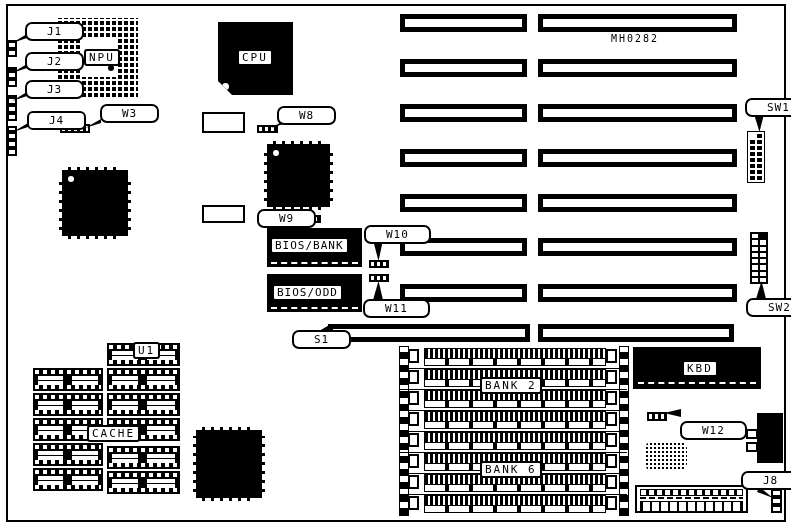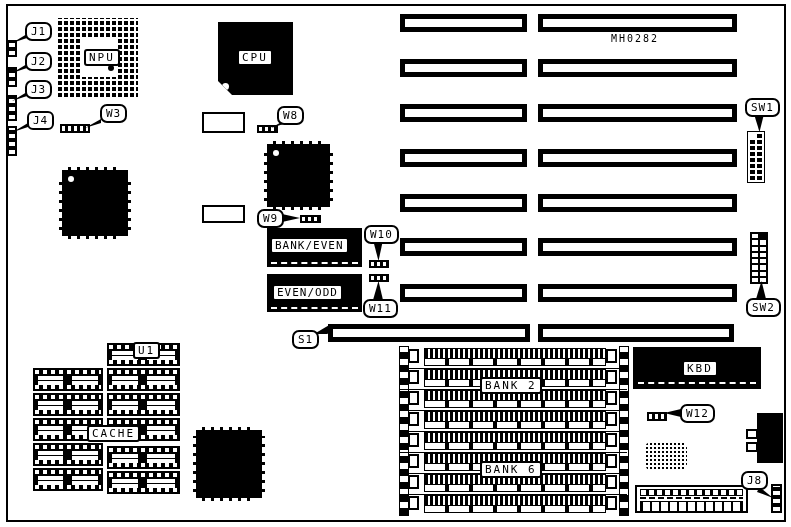--- a/index.html
+++ b/index.html
@@ -21,21 +21,21 @@
         background:repeating-linear-gradient(90deg,#000 0 3px,rgba(0,0,0,0) 3px 9px);}
   .qfp::before{top:-3px}.qfp::after{bottom:-3px}
   .qpins::before,.qpins::after{content:"";position:absolute;top:6px;bottom:6px;width:3px;
         background:repeating-linear-gradient(0deg,#000 0 3px,rgba(0,0,0,0) 3px 9px);}
   .qpins::before{left:-3px}.qpins::after{right:-3px}
   .dash{position:absolute;height:0;border-top:2px dashed #fff;}
   
   .lblbox{position:absolute;background:#fff;border:2px solid #000;border-radius:3px;
         font-size:11px;line-height:13px;letter-spacing:2px;padding:0 3px;white-space:nowrap;z-index:6;}
   .callout{position:absolute;background:#fff;border:2px solid #000;border-radius:7px;
-        font-size:11px;line-height:13px;letter-spacing:1px;padding:1px 4px;white-space:nowrap;z-index:9;}
+        font-size:11px;line-height:13px;letter-spacing:1px;padding:1px 20px;white-space:nowrap;z-index:9;}
   .tail{position:absolute;background:#000;z-index:8;}
   .freetext{position:absolute;font-size:10px;letter-spacing:2px;}
   
   .jmp{position:absolute;background:#000;}
   .jmp::before{content:"";position:absolute;inset:2px;}
   .jmp-h::before{background:repeating-linear-gradient(90deg,#fff 0 3px,#000 3px 6px);}
   .jmp-v::before{background:repeating-linear-gradient(0deg,#fff 0 4px,#000 4px 8px);}
   
   .dip{position:absolute;background:#000;}
   .dip::before,.dip::after{content:"";position:absolute;left:2px;right:2px;height:4px;
@@ -92,26 +92,26 @@
     <div class="qpins" style="position:absolute;inset:0;"></div>
     <div class="dot" style="left:6px;top:6px;width:6px;height:6px;"></div>
   </div>
   <div class="chip qfp" style="left:196px;top:430px;width:66px;height:68px;">
     <div class="qpins" style="position:absolute;inset:0;"></div>
   </div>
 
   <div class="chip" style="left:267px;top:228px;width:95px;height:39px;">
     <div class="dash" style="left:4px;right:4px;bottom:3px;"></div>
   </div>
-  <div class="lblbox" style="left:270px;top:237px;letter-spacing:1px;">BANK/EVEN</div>
+  <div class="lblbox" style="left:270px;top:237px;letter-spacing:1px;">BIOS/BANK</div>
 
   <div class="chip" style="left:267px;top:274px;width:95px;height:38px;">
     <div class="dash" style="left:4px;right:4px;bottom:3px;"></div>
   </div>
-  <div class="lblbox" style="left:272px;top:284px;letter-spacing:1px;">EVEN/ODD</div>
+  <div class="lblbox" style="left:272px;top:284px;letter-spacing:1px;">BIOS/ODD</div>
 
   <div class="chip" style="left:633px;top:347px;width:128px;height:42px;">
     <div class="dash" style="left:5px;right:5px;bottom:5px;"></div>
   </div>
   <div class="lblbox" style="left:682px;top:360px;">KBD</div>
 
   <div class="lblbox" style="left:133px;top:342px;">U1</div>
   <div class="lblbox" style="left:77px;top:425px;margin-left:10px;">CACHE</div>
   <div class="lblbox" style="left:480px;top:377px;">BANK 2</div>
   <div class="lblbox" style="left:480px;top:461px;">BANK 6</div>
@@ -172,21 +172,21 @@
   <div class="callout" style="left:25px;top:80px;">J3</div>
   <div class="callout" style="left:27px;top:111px;border-radius:6px;">J4</div>
   <div class="callout" style="left:100px;top:104px;">W3</div>
   <div class="callout" style="left:277px;top:106px;">W8</div>
   <div class="callout" style="left:257px;top:209px;">W9</div>
   <div class="callout" style="left:364px;top:225px;">W10</div>
   <div class="callout" style="left:363px;top:299px;">W11</div>
   <div class="callout" style="left:292px;top:330px;">S1</div>
   <div class="callout" style="left:745px;top:98px;">SW1</div>
   <div class="callout" style="left:746px;top:298px;">SW2</div>
-  <div class="callout" style="left:680px;top:404px;">W12</div>
+  <div class="callout" style="left:680px;top:421px;">W12</div>
   <div class="callout" style="left:741px;top:471px;">J8</div>
 
   <div class="tail" style="left:12px;top:34px;width:15px;height:9px;clip-path:polygon(100% 0,100% 45%,0 100%);"></div>
   <div class="tail" style="left:12px;top:64px;width:15px;height:9px;clip-path:polygon(100% 0,100% 45%,0 100%);"></div>
   <div class="tail" style="left:12px;top:92px;width:15px;height:9px;clip-path:polygon(100% 0,100% 45%,0 100%);"></div>
   <div class="tail" style="left:13px;top:123px;width:15px;height:9px;clip-path:polygon(100% 0,100% 45%,0 100%);"></div>
   <div class="tail" style="left:85px;top:119px;width:16px;height:9px;clip-path:polygon(100% 0,100% 45%,0 100%);"></div>
   <div class="tail" style="left:271px;top:120px;width:14px;height:8px;clip-path:polygon(100% 0,100% 45%,0 100%);"></div>
   <div class="tail" style="left:282px;top:214px;width:18px;height:8px;clip-path:polygon(0 0,0 100%,100% 50%);"></div>
   <div class="tail" style="left:373px;top:240px;width:10px;height:21px;clip-path:polygon(0 0,100% 0,55% 100%);"></div>

